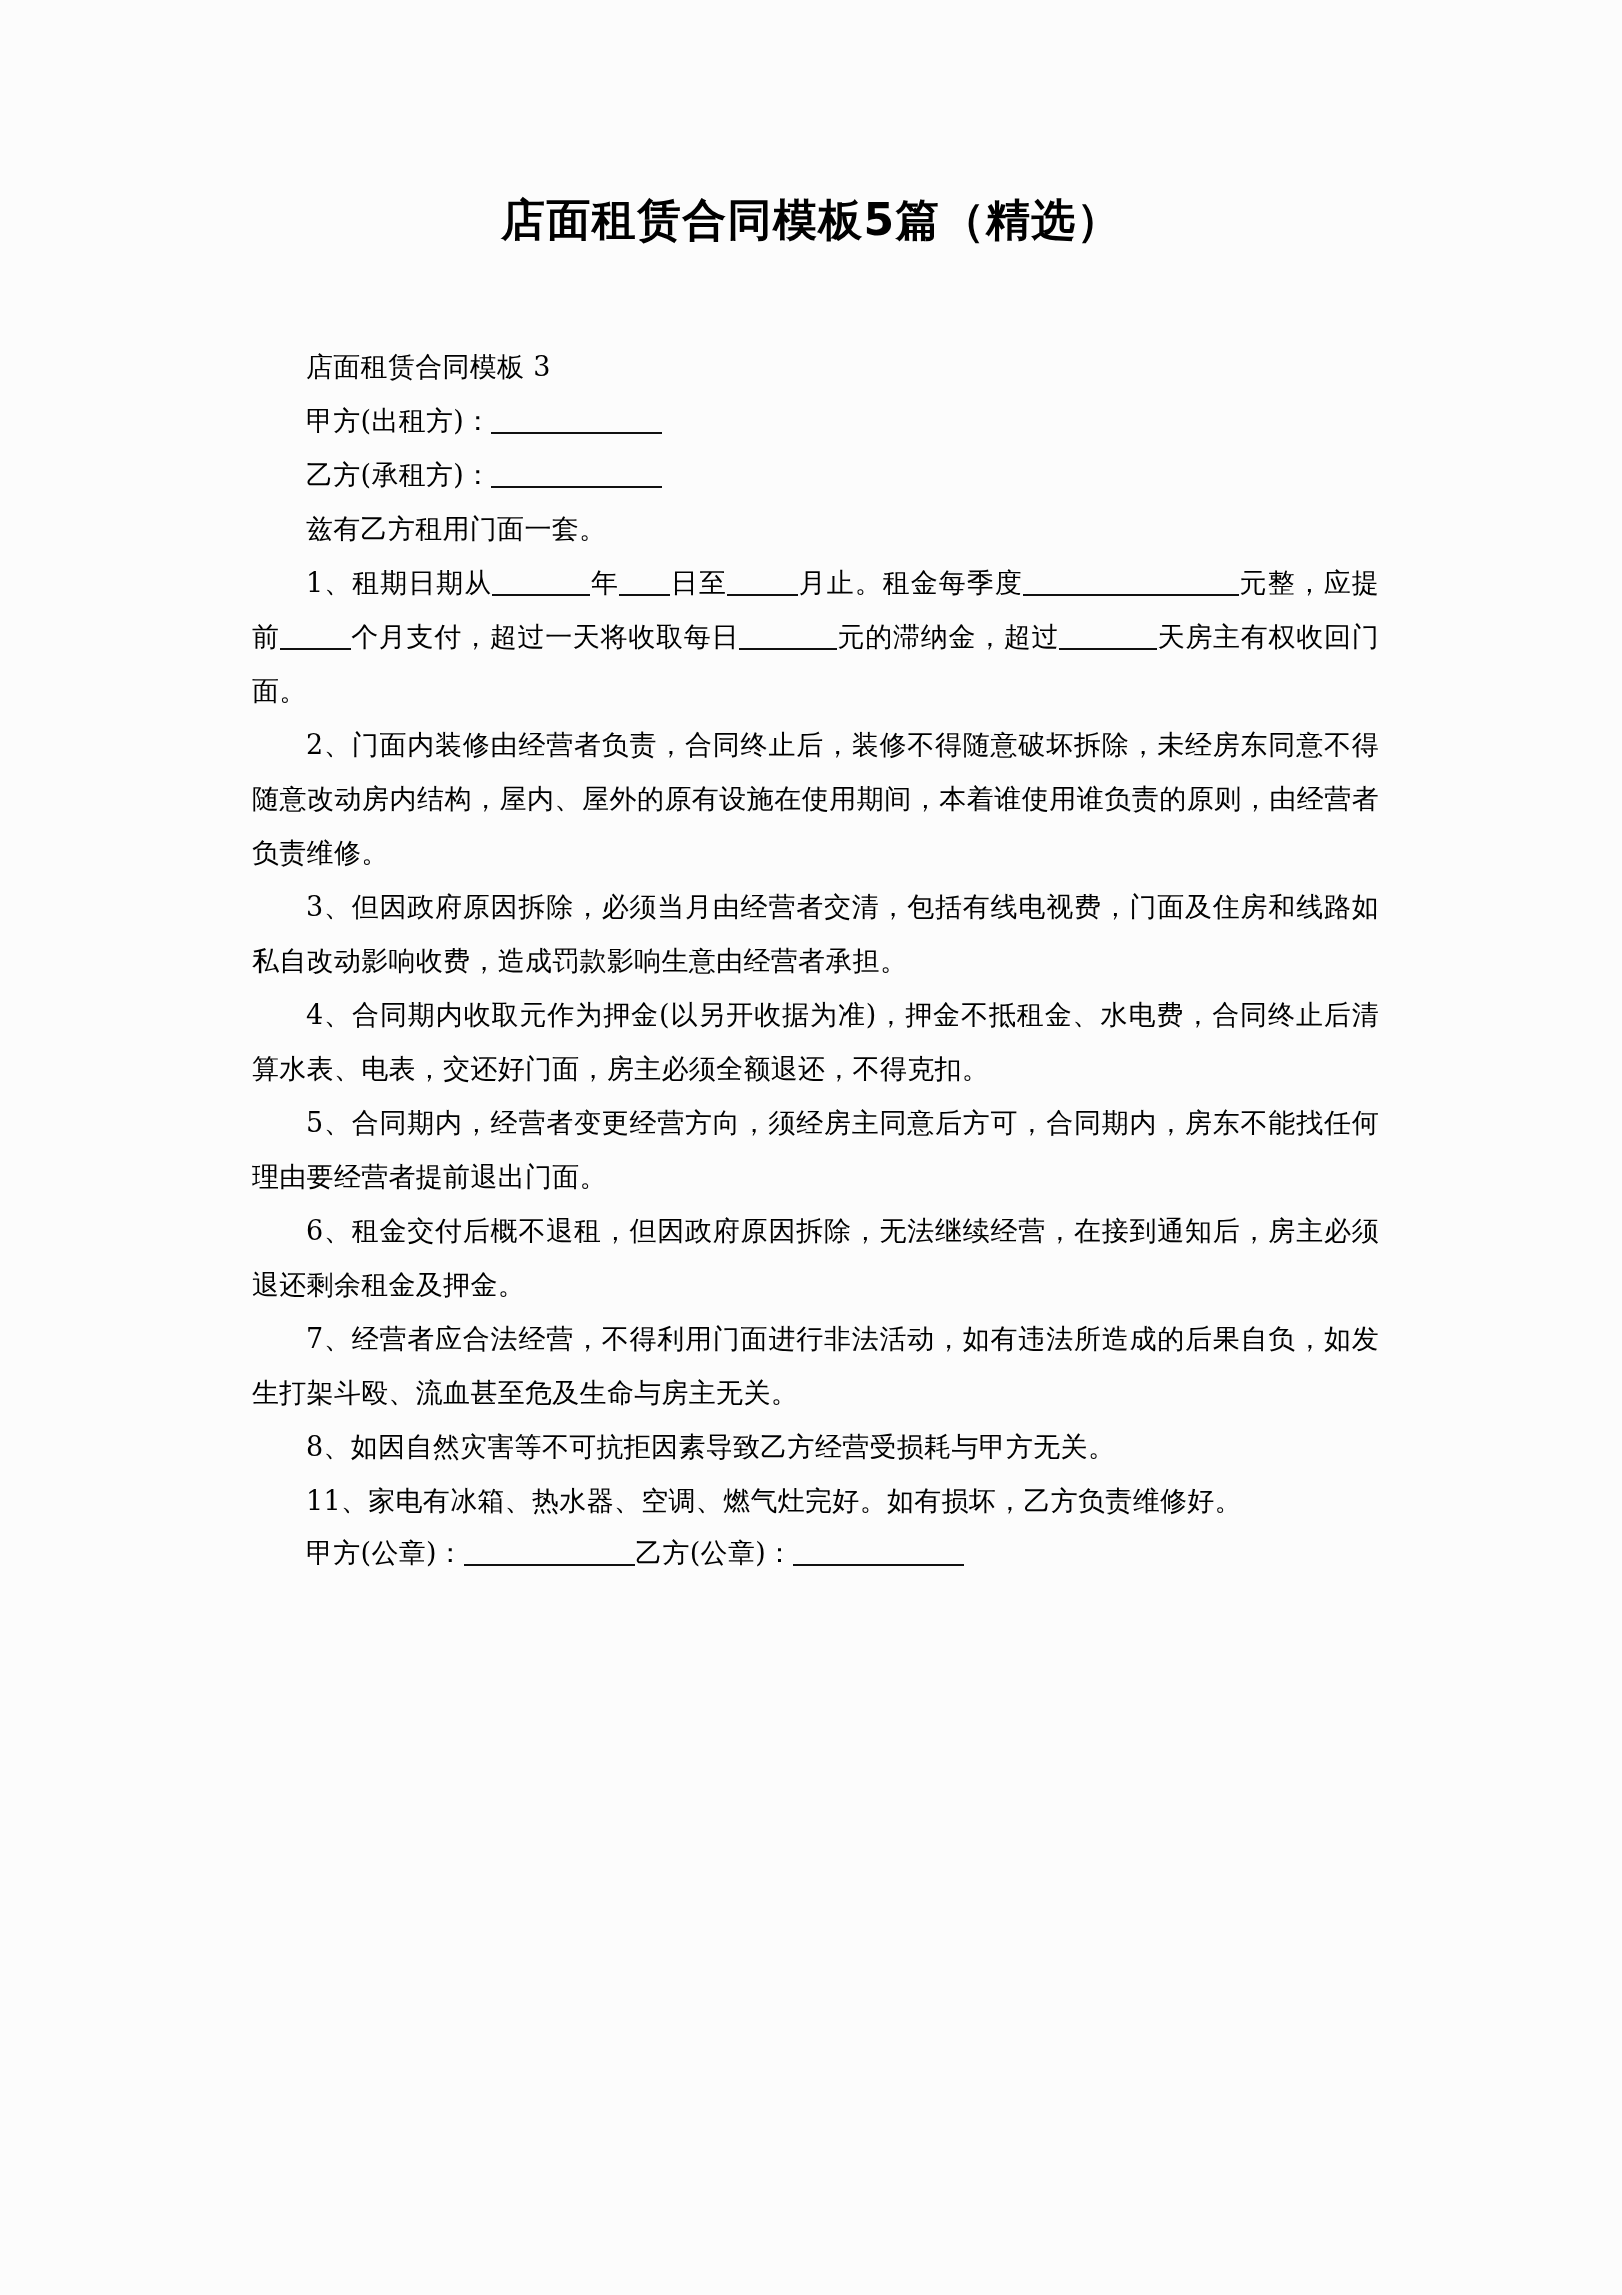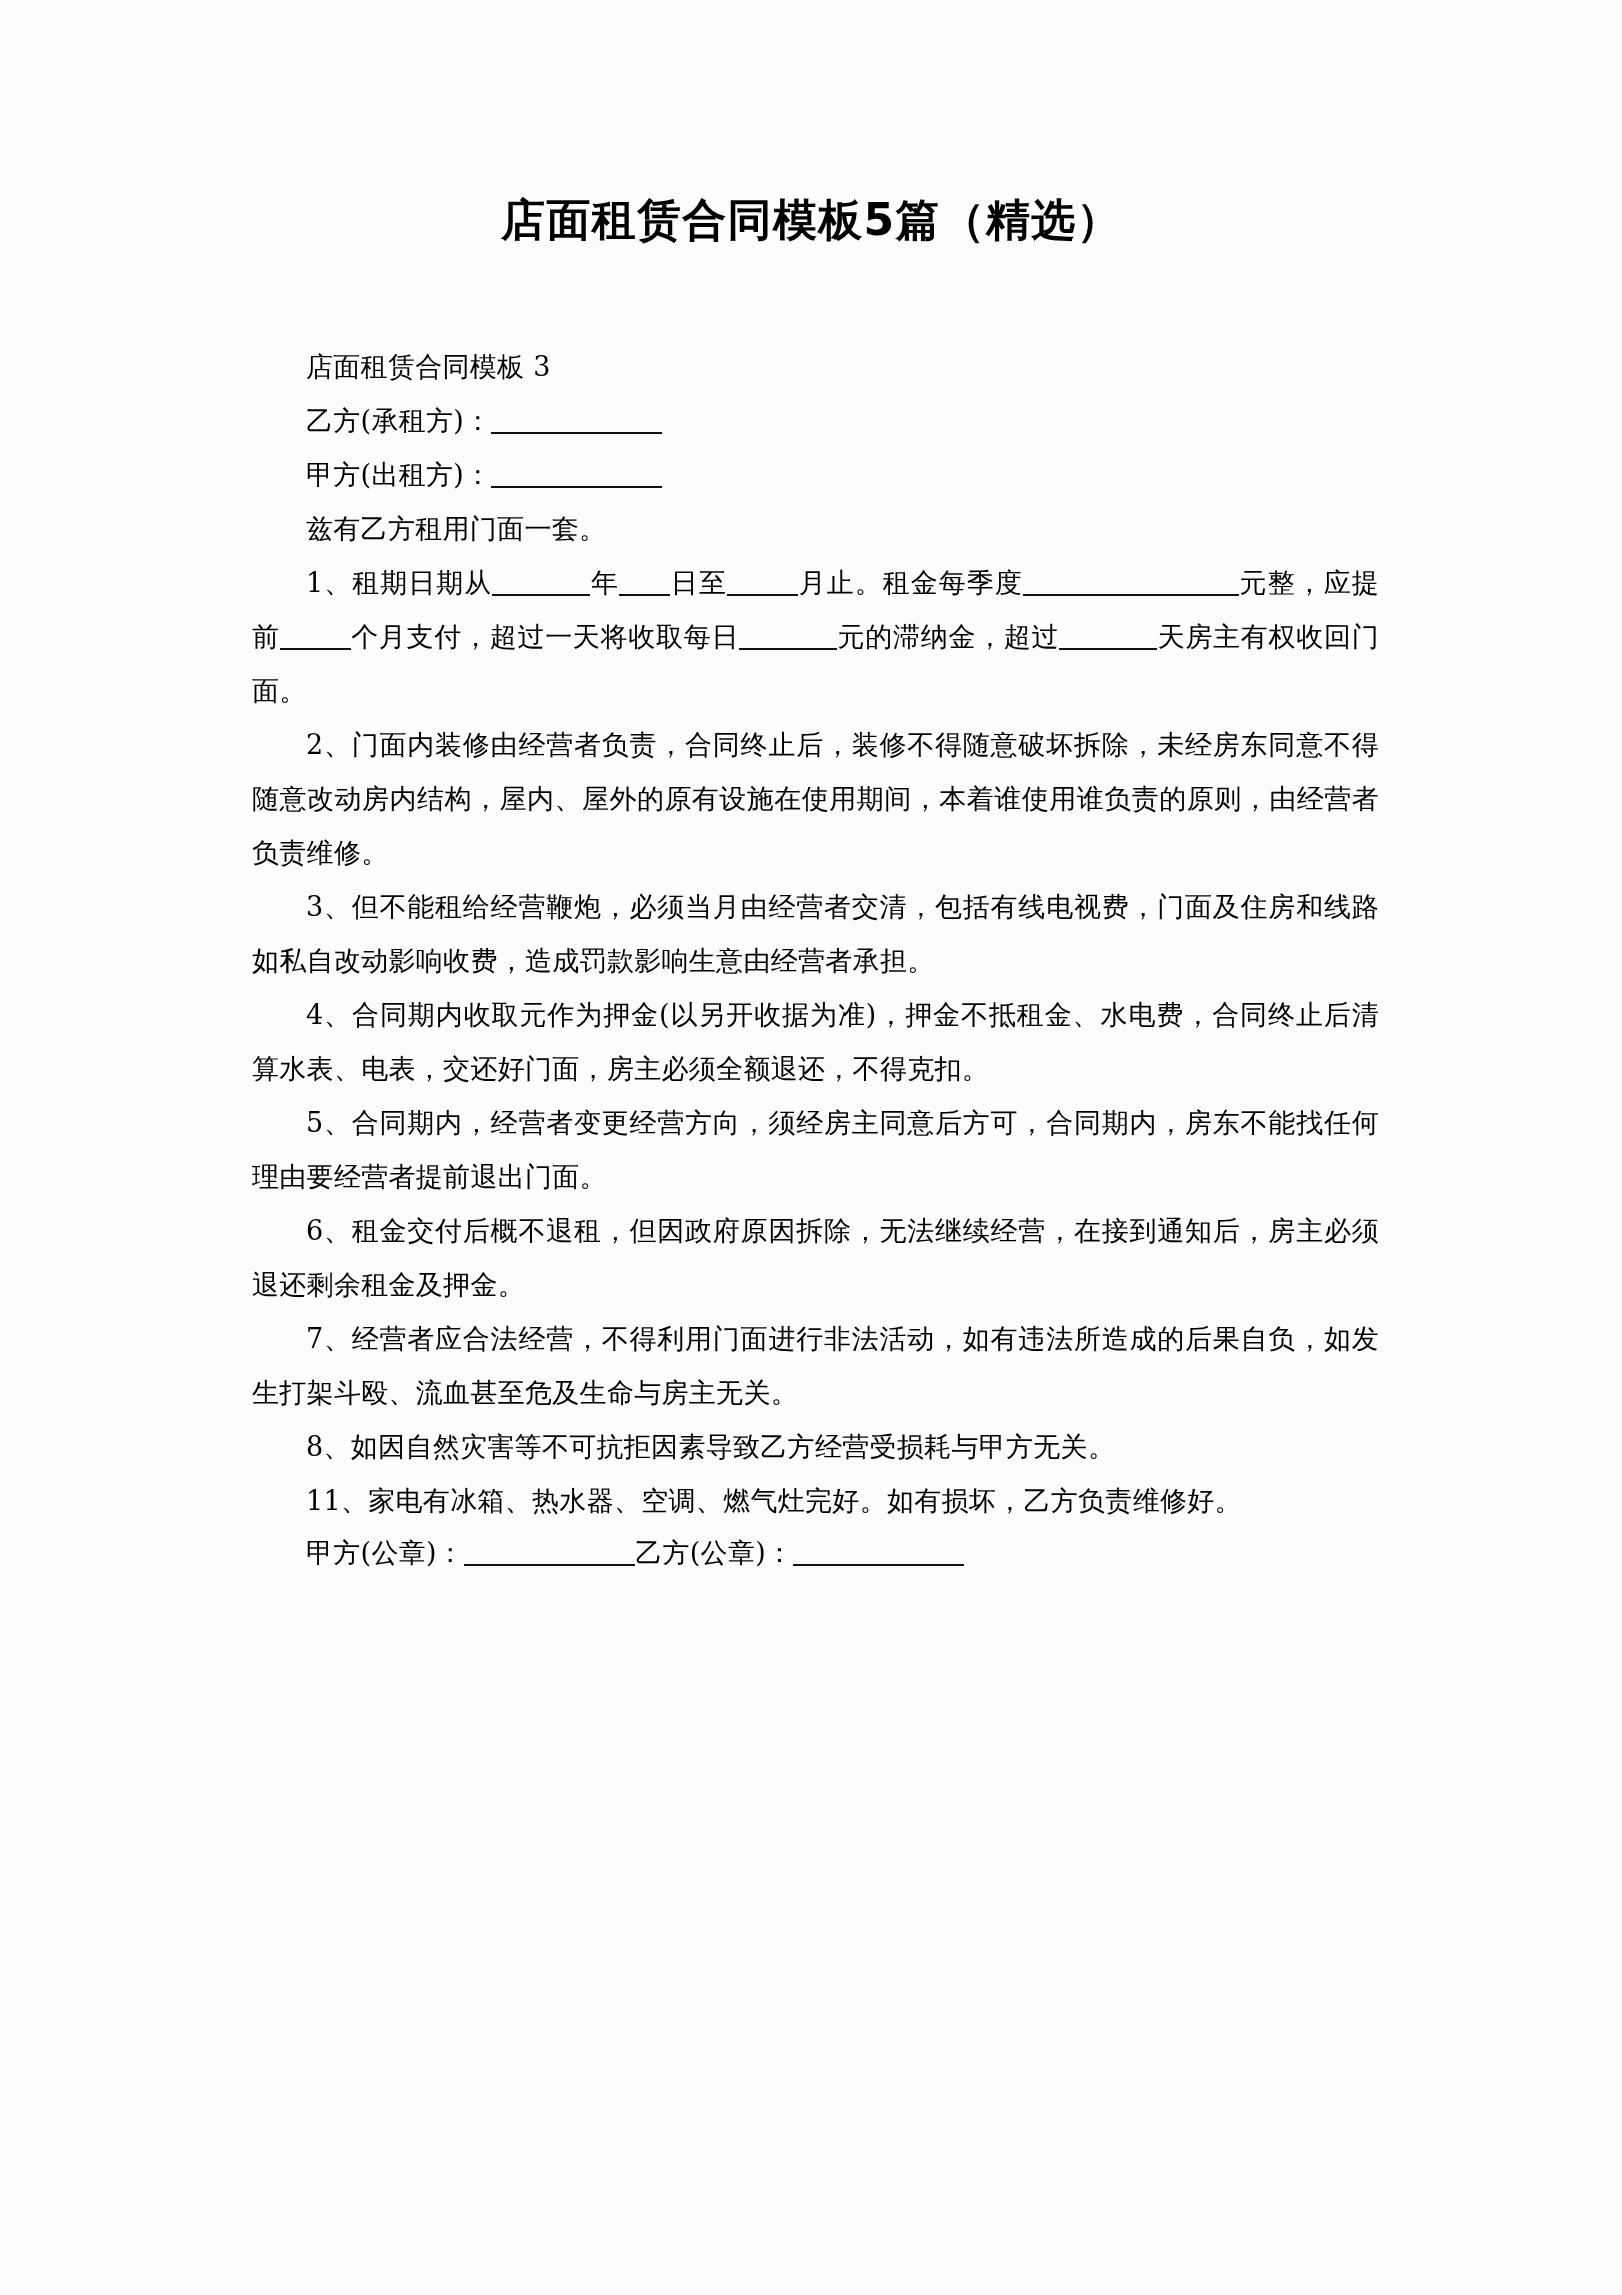--- a/index.html
+++ b/index.html
@@ -97,34 +97,34 @@
 
 <div class="page">
 
   <div class="doc-title">店面租赁合同模板5篇（精选）</div>
 
   <div class="body-block">
 
     <div class="para indent-1">店面租赁合同模板 3</div>
 
     <div class="party-line">
-      <span>乙方(承租方)：</span><span class="blank b-xl"></span>
+      <span>甲方(出租方)：</span><span class="blank b-xl"></span>
     </div>
 
     <div class="party-line">
-      <span>甲方(出租方)：</span><span class="blank b-xl"></span>
+      <span>乙方(承租方)：</span><span class="blank b-xl"></span>
     </div>
 
     <div class="para indent-1">兹有乙方租用门面一套。</div>
 
     <div class="para indent-1"><span>1、</span><span>租期日期从</span><span class="blank b-md"></span><span>年</span><span class="blank b-xs"></span><span>日至</span><span class="blank b-sm"></span><span>月止。租金每季度</span><span class="blank b-xxl"></span><span>元整，应提前</span><span class="blank b-sm"></span><span>个月支付，超过一天将收取每日</span><span class="blank b-md"></span><span>元的滞纳金，超过</span><span class="blank b-md"></span><span>天房主有权收回门面。</span></div>
 
     <div class="para indent-1"><span>2、</span><span>门面内装修由经营者负责，合同终止后，装修不得随意破坏拆除，未经房东同意不得随意改动房内结构，屋内、屋外的原有设施在使用期间，本着谁使用谁负责的原则，由经营者负责维修。</span></div>
 
-    <div class="para indent-1"><span>3、</span><span>但不能租给经营鞭炮，必须当月由经营者交清，包括有线电视费，门面及住房和线路如私自改动影响收费，造成罚款影响生意由经营者承担。</span></div>
+    <div class="para indent-1"><span>3、</span><span>但因政府原因拆除，必须当月由经营者交清，包括有线电视费，门面及住房和线路如私自改动影响收费，造成罚款影响生意由经营者承担。</span></div>
 
     <div class="para indent-1"><span>4、</span><span>合同期内收取元作为押金(以另开收据为准)，押金不抵租金、水电费，合同终止后清算水表、电表，交还好门面，房主必须全额退还，不得克扣。</span></div>
 
     <div class="para indent-1"><span>5、</span><span>合同期内，经营者变更经营方向，须经房主同意后方可，合同期内，房东不能找任何理由要经营者提前退出门面。</span></div>
 
     <div class="para indent-1"><span>6、</span><span>租金交付后概不退租，但因政府原因拆除，无法继续经营，在接到通知后，房主必须退还剩余租金及押金。</span></div>
 
     <div class="para indent-1"><span>7、</span><span>经营者应合法经营，不得利用门面进行非法活动，如有违法所造成的后果自负，如发生打架斗殴、流血甚至危及生命与房主无关。</span></div>
 
     <div class="para indent-1"><span>8、</span><span>如因自然灾害等不可抗拒因素导致乙方经营受损耗与甲方无关。</span></div>

